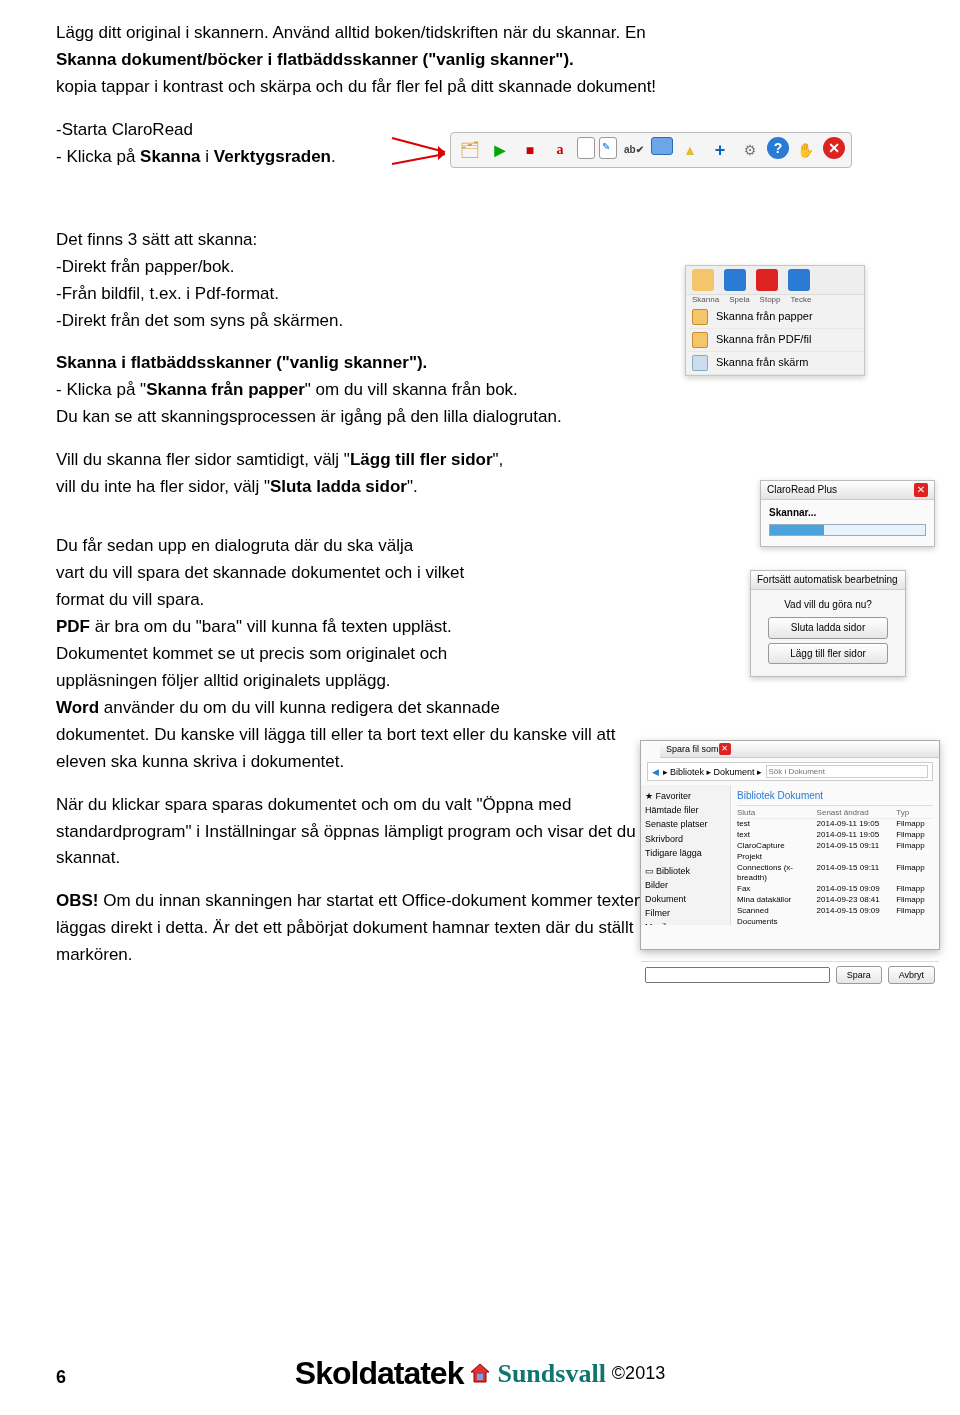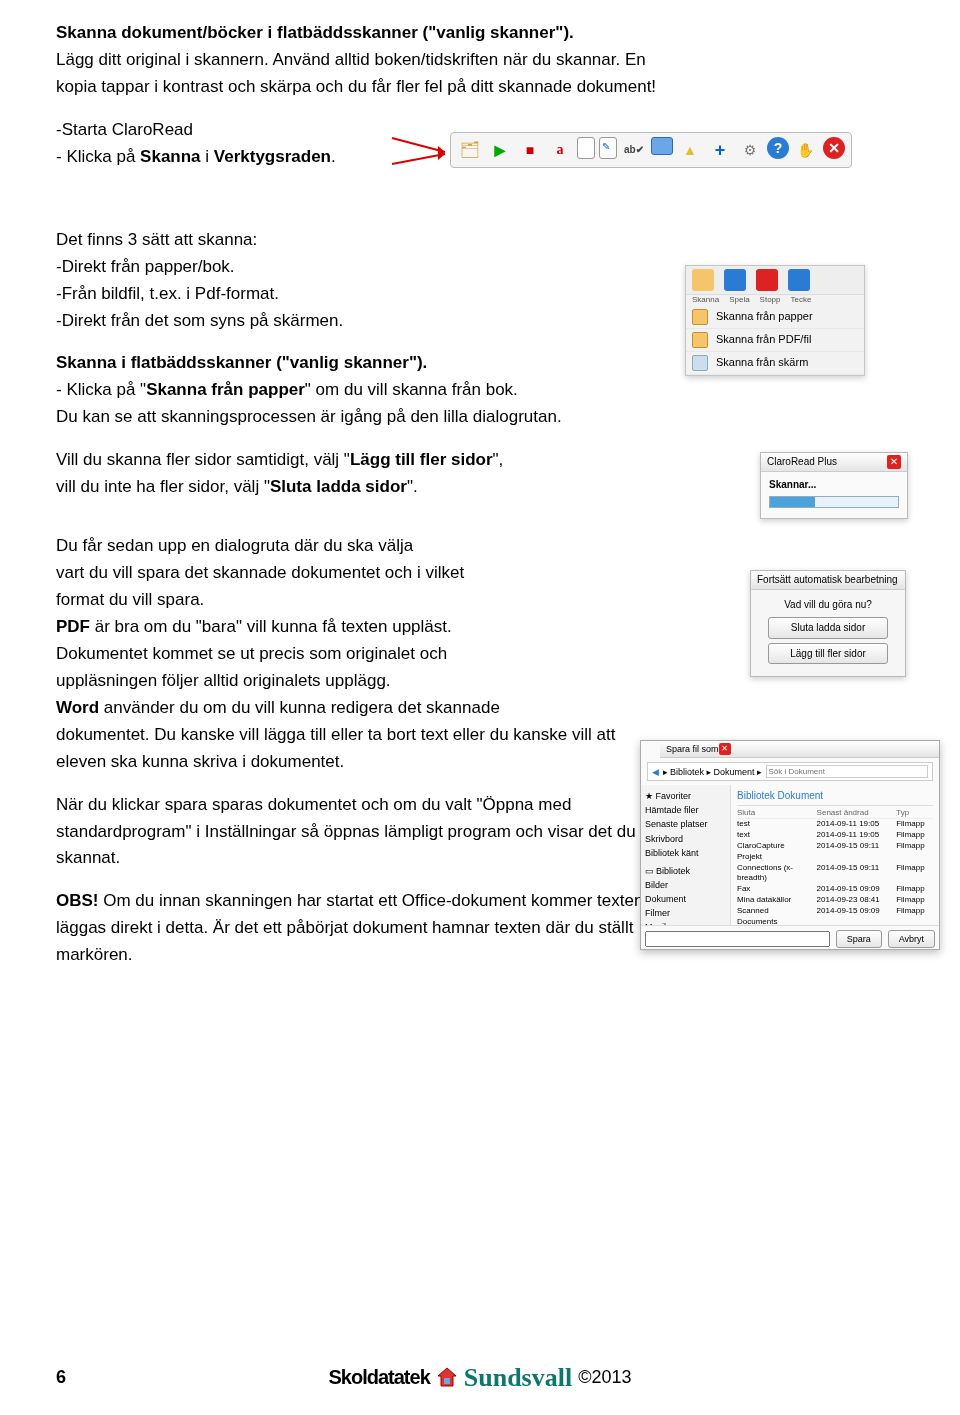--- a/index.html
+++ b/index.html
@@ -48,21 +48,21 @@
   .sidemenu .row .ic.pap { background:#f4c56b; border:1px solid #c88e2a; border-radius:2px;}
   .sidemenu .row .ic.pdf { background:#f4c56b; border:1px solid #c88e2a; border-radius:2px;}
   .sidemenu .row .ic.scr { background:#cde; border:1px solid #8ab; border-radius:2px;}
   .sidemenu .hdr .btn { width:22px; height:22px; border-radius:3px;}
   .sidemenu .hdr .b1{background:#f4c56b;}
   .sidemenu .hdr .b2{background:#2a7bd4;}
   .sidemenu .hdr .b3{background:#d22;}
   .sidemenu .hdr .b4{background:#2a7bd4;}
 
   
-  .progress { position:absolute; left:760px; top:452px; width:148px; background:#fafafa; border:1px solid #bbb; font-size:10px; box-shadow:0 2px 6px rgba(0,0,0,.2);}
+  .progress { position:absolute; left:760px; top:480px; width:175px; background:#fafafa; border:1px solid #bbb; font-size:10px; box-shadow:0 2px 6px rgba(0,0,0,.2);}
   .progress .tbar{background:linear-gradient(#fff,#e4e4e4); border-bottom:1px solid #ccc; padding:2px 6px; display:flex; justify-content:space-between; align-items:center;}
   .progress .tbar .x{ width:14px;height:14px;background:#d22;color:#fff;font-size:10px;display:flex;align-items:center;justify-content:center;border-radius:2px;}
   .progress .body{ padding:6px 8px 10px;}
   .progress .bar{ height:12px; border:1px solid #9ab; background:#e8f2fb; margin-top:4px; position:relative;}
   .progress .bar::after{content:""; position:absolute; left:0; top:0; bottom:0; width:35%; background:#4aa3dd;}
 
   
   .morepages { position:absolute; left:750px; top:570px; width:156px; background:#f6f6f6; border:1px solid #bbb; font-size:10px; box-shadow:0 2px 6px rgba(0,0,0,.2);}
   .morepages .tbar{background:linear-gradient(#fff,#e4e4e4); border-bottom:1px solid #ccc; padding:2px 6px;}
   .morepages .body{ padding:8px; text-align:center;}
@@ -71,39 +71,39 @@
   
   .savedlg { position:absolute; left:640px; top:740px; width:300px; height:210px; background:#fafafa; border:1px solid #aaa; box-shadow:0 3px 8px rgba(0,0,0,.25); font-size:9px;}
   .savedlg .tbar{ background:linear-gradient(#fff,#e4e4e4); border-bottom:1px solid #ccc; padding:2px 6px; display:flex; justify-content:flex-start; align-items:center;margin-left:19px;}
   .savedlg .crumbs{ background:#fff; border:1px solid #ccc; margin:4px 6px; padding:2px 4px; display:flex; gap:4px; align-items:center;}
   .savedlg .main{ display:flex; height:140px;}
   .savedlg .nav{ width:90px; border-right:1px solid #ddd; background:#f3f3f3; padding:4px 4px; overflow:hidden;}
   .savedlg .nav div{ white-space:nowrap; overflow:hidden; text-overflow:ellipsis; padding:1px 0;}
   .savedlg .list{ flex:1; padding:4px 6px;}
   .savedlg .list .hdr2{ color:#2a7bd4; font-size:10px; border-bottom:1px solid #ddd; padding-bottom:2px; margin-bottom:2px;}
   .savedlg .row{ display:flex; gap:6px; font-size:8px; justify-content:space-between;}
-  .savedlg .ftr{ display:flex; gap:6px; justify-content:center; padding:4px 4px; border-top:1px solid #ddd; align-items:center;}
+  .savedlg .ftr{ display:flex; gap:6px; justify-content:center; padding:4px 4px; border-top:1px solid #ddd; align-items:center;margin-top:36px;}
   .savedlg .ftr input{ flex:1; font-size:9px; padding:1px 3px;}
   .savedlg .ftr .b{ padding:2px 10px; background:linear-gradient(#fff,#e6e6e6); border:1px solid #999; border-radius:3px;}
 
   
   .pgnum { position:absolute; left:56px; bottom:26px; font-weight:bold; font-size:18px;}
   .footer { position:absolute; left:0; right:0; bottom:20px; text-align:center;}
   .flogo{ display:inline-flex; align-items:center; gap:6px;}
-  .flogo .block1{ font-family:Arial,sans-serif; font-weight:900; font-size:20px; letter-spacing:-1px;}
+  .flogo .block1{ font-family:Arial,sans-serif; font-weight:900; font-size:32px; letter-spacing:-1px;}
   .flogo .house{ width:22px;height:22px; display:inline-block;}
   .flogo .sund{ font-family:"Brush Script MT",cursive; font-size:26px; color:#0f766e; font-weight:bold;}
   .flogo .copy{ font-size:18px;}
 </style>
 </head>
 <body>
 
 <div class="block">
+  <p>Lägg ditt original i skannern. Använd alltid boken/tidskriften när du skannar. En</p>
   <p><span class="bold">Skanna dokument/böcker i flatbäddsskanner ("vanlig skanner").</span></p>
-  <p>Lägg ditt original i skannern. Använd alltid boken/tidskriften när du skannar. En</p>
   <p>kopia tappar i kontrast och skärpa och du får fler fel på ditt skannade dokument!</p>
 </div>
 
 <div class="block">
   <p>-Starta ClaroRead</p>
   <p>
     <span>- Klicka på </span><span class="bold">Skanna</span><span> i </span><span class="bold">Verktygsraden</span><span>.</span>
   </p>
 </div>
 
@@ -220,21 +220,21 @@
     <span style="color:#2a7bd4;">◀</span>
     <span>▸ Bibliotek ▸ Dokument ▸</span>
     <input style="flex: 1 1 0%; font-size: 8px; border: 1px solid rgb(204, 204, 204); padding: 1px 2px;" placeholder="Sök i Dokument">
   </div>
   <div class="main">
     <div class="nav">
       <div>★ Favoriter</div>
       <div>  Hämtade filer</div>
       <div>  Senaste platser</div>
       <div>  Skrivbord</div>
-      <div>  Bibliotek känt</div>
+      <div>  Tidigare lägga</div>
       <div style="margin-top:4px;">▭ Bibliotek</div>
       <div>  Bilder</div>
       <div>  Dokument</div>
       <div>  Filmer</div>
       <div>  Musik</div>
 
     </div>
     <div class="list">
       <div class="hdr2">Bibliotek Dokument</div>
       <div class="row" style="color:#666;border-bottom:1px solid #eee;">

